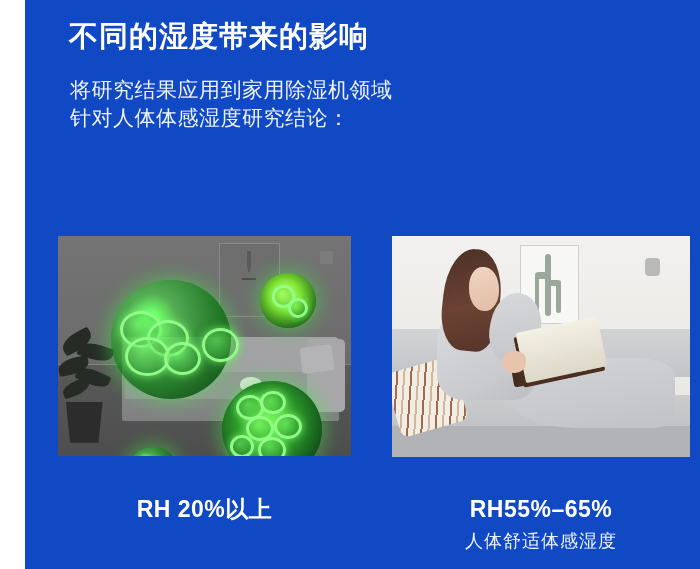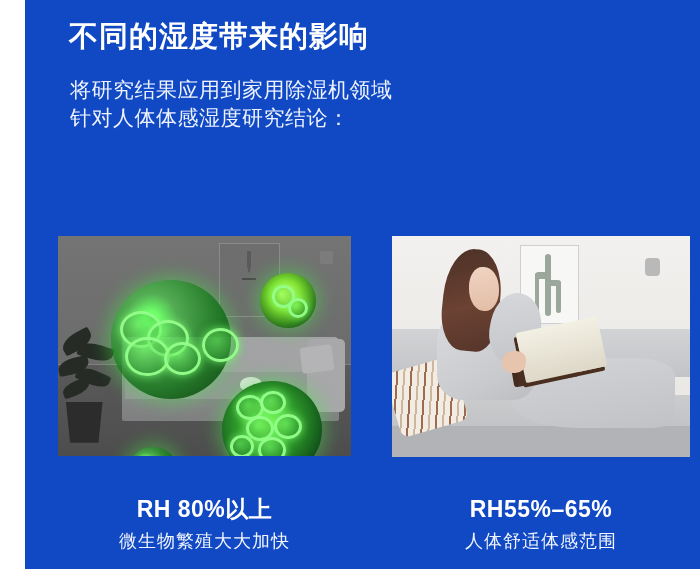--- a/index.html
+++ b/index.html
@@ -358,22 +358,21 @@
       <div class="lt-hair"></div>
       <div class="lt-face"></div>
       <div class="lt-arm"></div>
       <div class="lt-book-pages"></div>
       <div class="lt-book"></div>
       <div class="lt-hand"></div>
     </div>
   </div>
 
   <div class="caption caption-left">
-    <div class="big">RH 80%以上</div>
-    <div class="small">微生物繁殖大大加快</div>
+    <div class="big">RH 20%以上</div>
   </div>
 
   <div class="caption caption-right">
     <div class="big">RH55%–65%</div>
-    <div class="small">人体舒适体感范围</div>
+    <div class="small">人体舒适体感湿度</div>
   </div>
 
 </div>
 
 </body></html>

